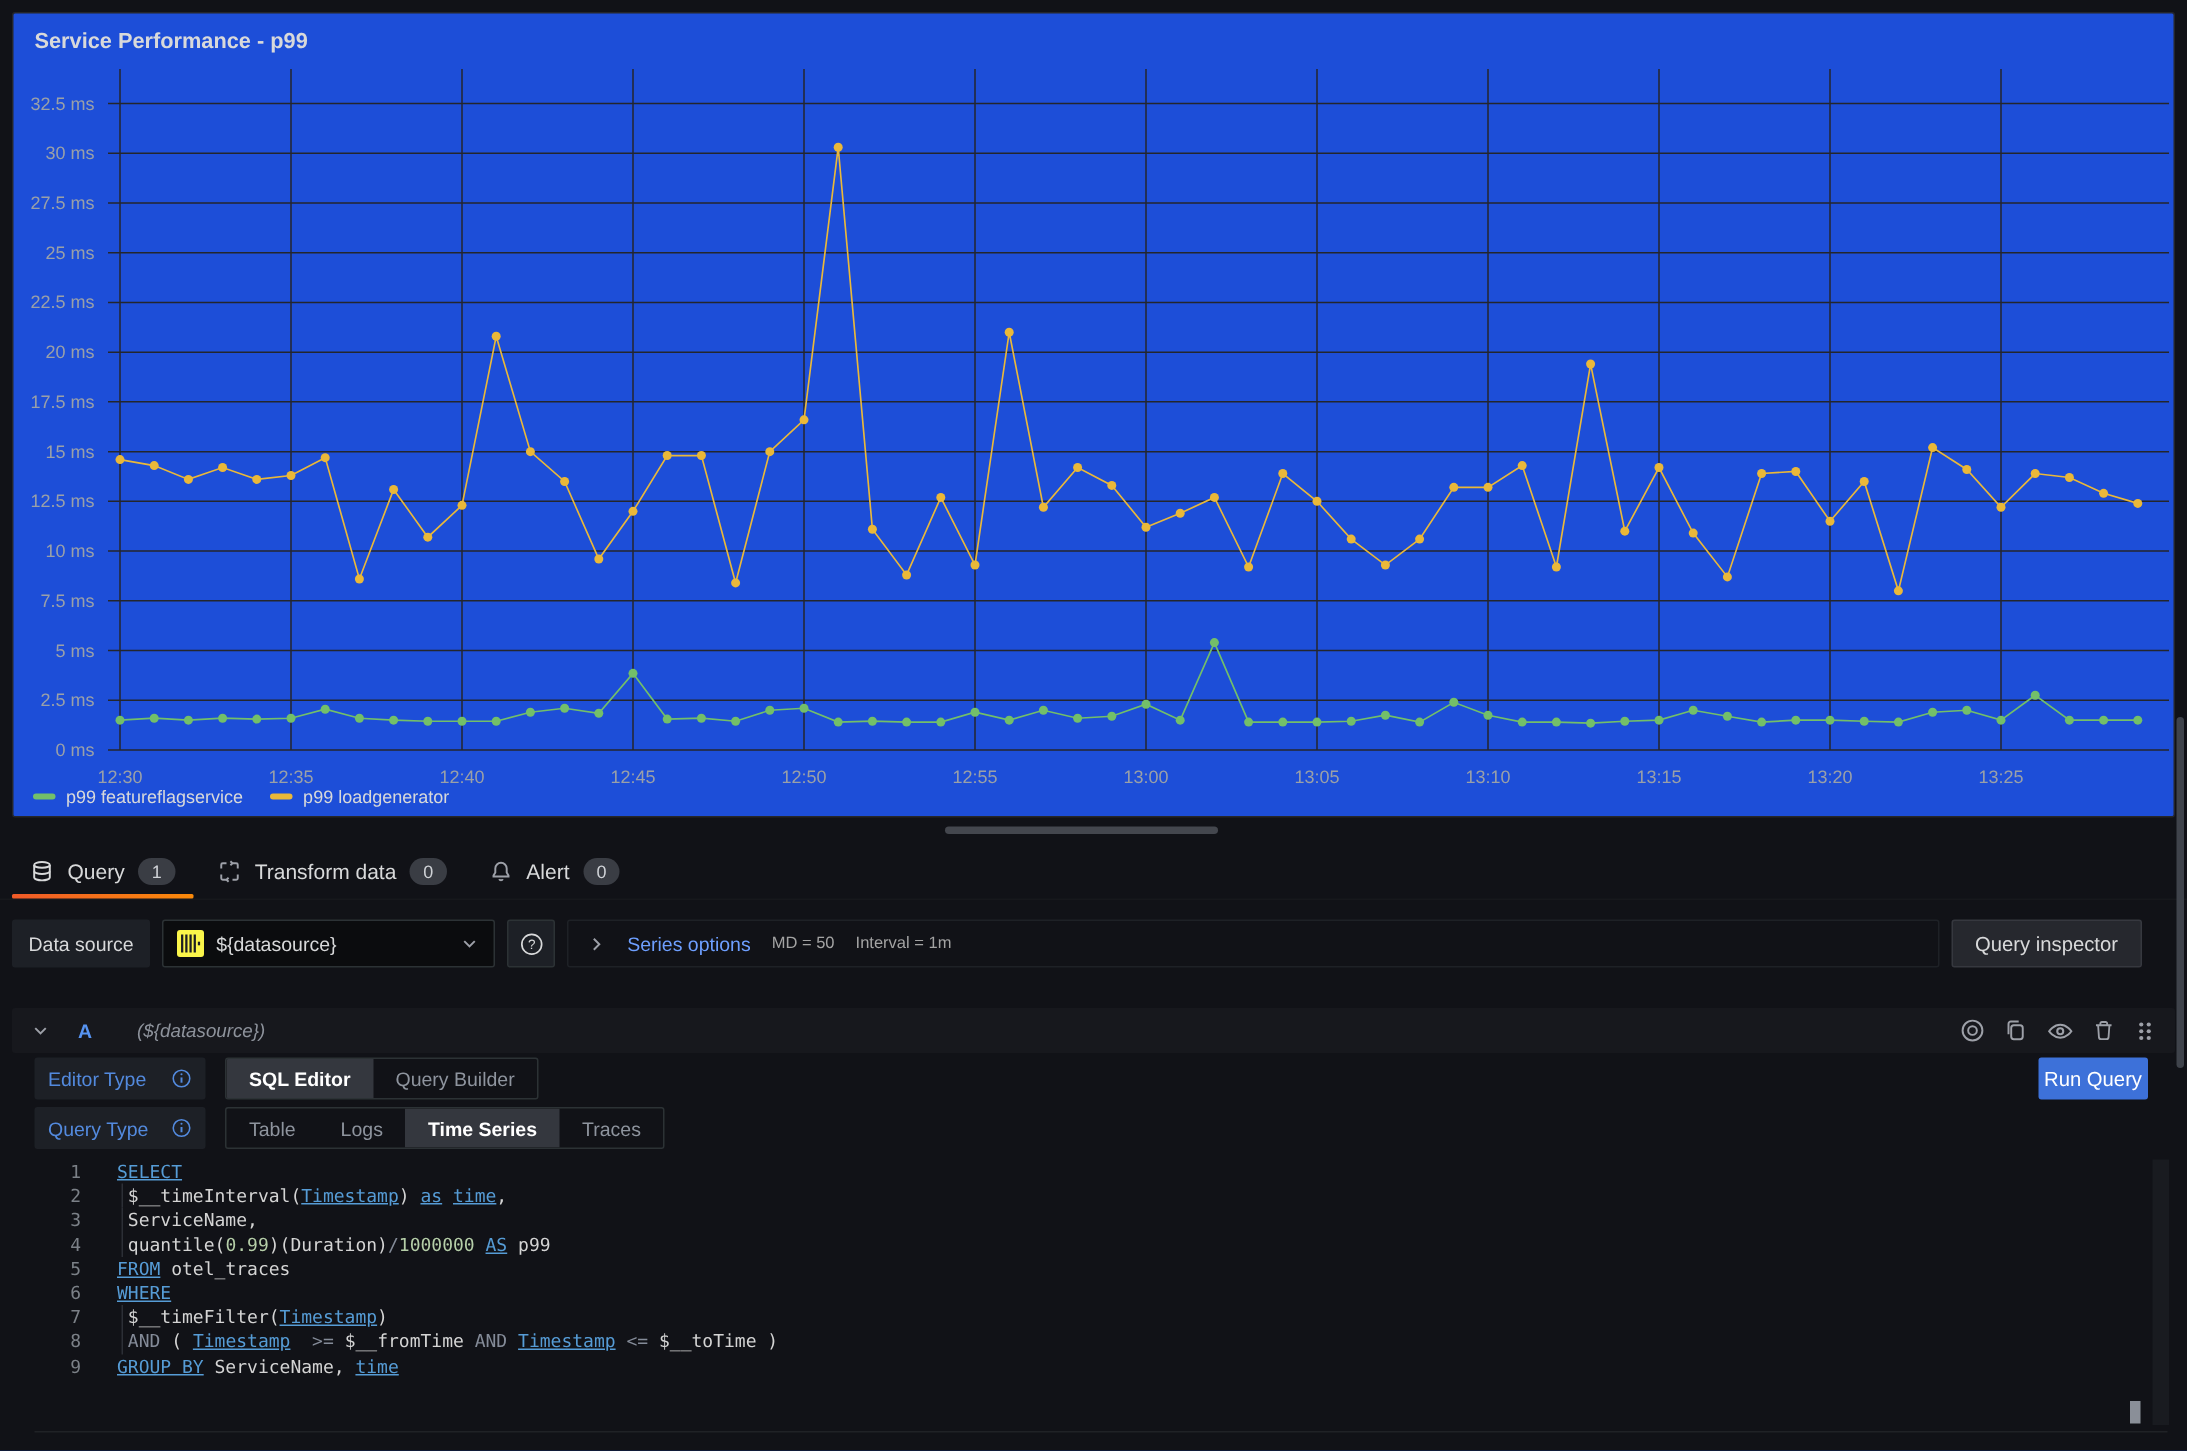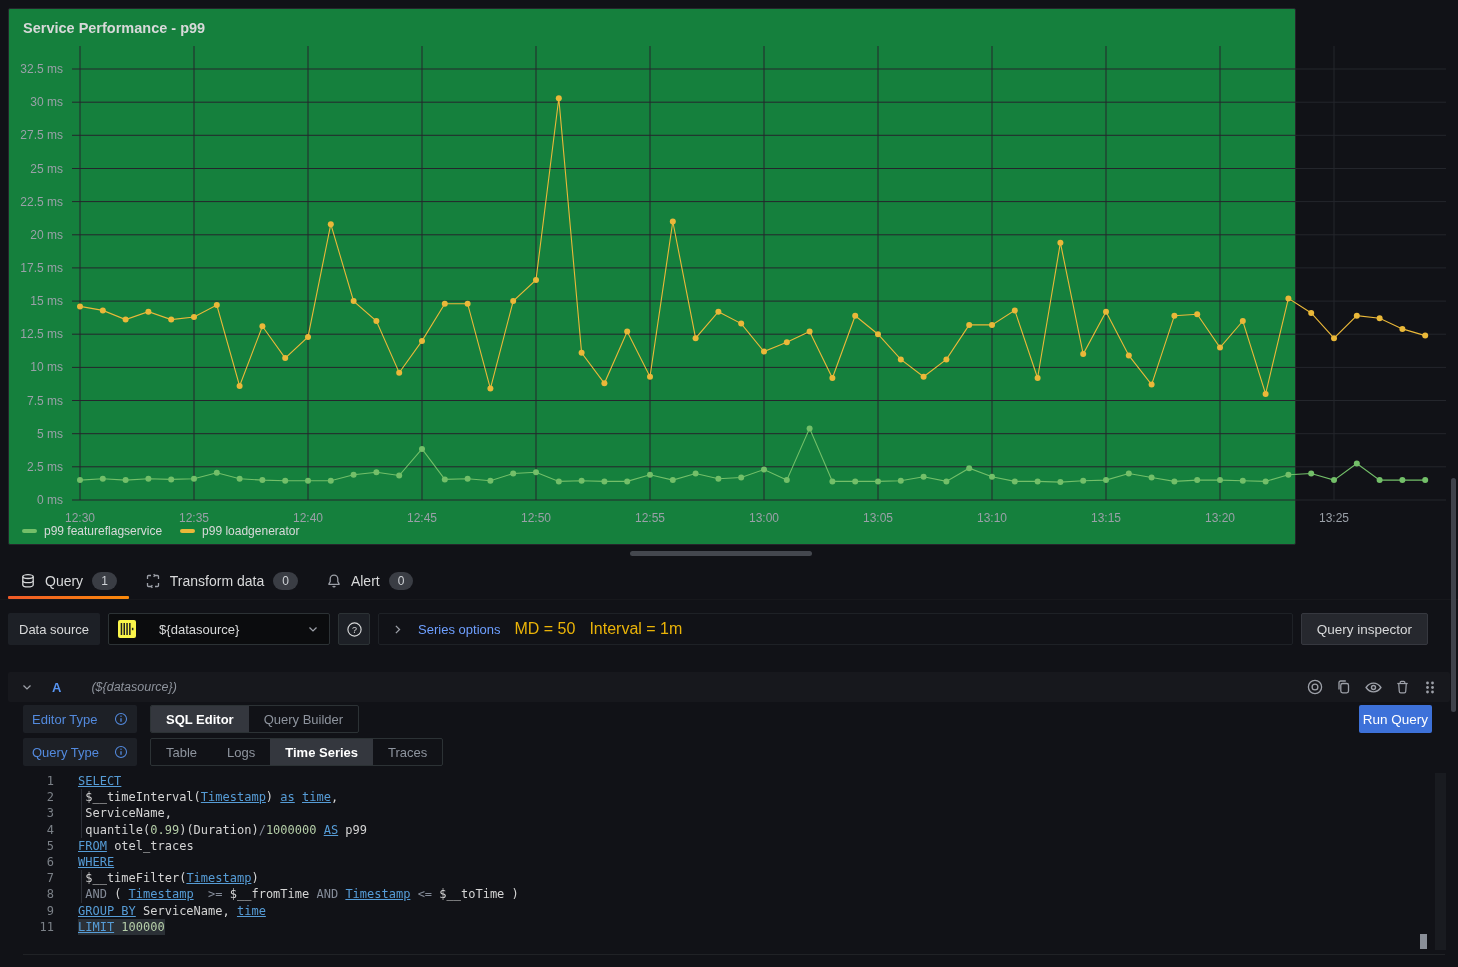--- a/index.html
+++ b/index.html
@@ -3,22 +3,22 @@
 <meta charset="utf-8">
 <style>
   * { margin:0; padding:0; box-sizing:border-box; }
   html,body { background:#0e0f13; }
   .page {
     position:relative; width:1458px; height:967px; background:#111217;
     font-family:"Liberation Sans", sans-serif; overflow:hidden; color:#d8d9da;
   }
   
   .chart-panel {
-    position:absolute; left:8px; top:8px; width:1288px; height:537px;
-    background:#15803d; border:1px solid #25262b; border-radius:2px;padding-left:12px;
+    position:absolute; left:8px; top:8px; width:1442px; height:537px;
+    background:#1d4ed8; border:1px solid #25262b; border-radius:2px;padding-left:12px;
   }
   .panel-title { position:absolute; top:11px; left:14px; font-size:14.5px; font-weight:600; color:#d8d9da; z-index:2; }
   .chart-wrap { position:absolute; inset:0; }
   .chart-wrap svg { position:absolute; left:0; top:0; }
   .grid { stroke:#24262c; stroke-width:1; }
   .ylab { fill:#9aa0a8; font-size:12px; font-family:"Liberation Sans",sans-serif; text-anchor:end; }
   .xlab { fill:#9aa0a8; font-size:12px; font-family:"Liberation Sans",sans-serif; }
   .legend { position:absolute; left:13px; bottom:6px; display:flex; gap:18px; z-index:2; }
   .legend-item { display:flex; align-items:center; gap:7px; font-size:12px; color:#d8d9da; cursor:pointer; }
   .legend-swatch { display:inline-block; width:15px; height:4px; border-radius:2px; }
@@ -27,26 +27,26 @@
   
   .tabbar { position:absolute; left:0; top:562px; width:1458px; height:38px; display:flex; align-items:stretch; padding-left:6px; border-bottom:1px solid #17181c; }
   .tab { position:relative; display:flex; align-items:center; gap:9px; padding:0 14px; font-size:14px; color:#d8d9da; cursor:pointer; }
   .tab .ticon { display:flex; align-items:center; }
   .tab.active::after { content:""; position:absolute; left:2px; right:2px; bottom:0; height:3px; border-radius:1px;
     background:linear-gradient(90deg,#f05a28,#fb8a0a); }
   .badge { background:#3a3d44; color:#cfd2d6; border-radius:10px; font-size:12px; line-height:18px; padding:0 9px; min-width:24px; text-align:center; }
   
   .ds-row { position:absolute; left:8px; top:613px; width:1420px; height:32px; display:flex; align-items:center; gap:8px; }
   .ds-label { height:32px; display:flex; align-items:center; padding:0 11px; background:#1d2026; border-radius:2px; font-size:13px; font-weight:500; color:#d8d9da; }
-  .ds-select { width:222px; height:32px; display:flex; align-items:center; gap:23px; background:#0b0c0e; border:1px solid #2c3235; border-radius:2px; padding:0 9px; cursor:pointer; }
+  .ds-select { width:222px; height:32px; display:flex; align-items:center; gap:8px; background:#0b0c0e; border:1px solid #2c3235; border-radius:2px; padding:0 9px; cursor:pointer; }
   .ds-select .val { font-size:13px; color:#d8d9da; flex:1; }
   .icon-btn { width:32px; height:32px; display:flex; align-items:center; justify-content:center; background:#1d2026; border:1px solid #2c3235; border-radius:2px; cursor:pointer; }
   .q-options { flex:1; height:32px; display:flex; align-items:center; gap:14px; padding:0 12px; border:1px solid #1e2126; border-radius:2px; background:#111217; }
   .q-options .link { color:#6e9fff; font-size:13px; font-weight:500; cursor:pointer; }
-  .q-options .meta { color:#eab308; font-size:16px; }
+  .q-options .meta { color:#a3a3a3; font-size:11px; }
   .btn-secondary { margin-left:auto; height:32px; display:flex; align-items:center; padding:0 15px; background:#26282e; border:1px solid #36383f; border-radius:2px; color:#d8d9da; font-size:13.5px; font-weight:500; cursor:pointer; }
   
   .q-header { position:absolute; left:8px; top:672px; width:1442px; height:30px; background:#17181d; border-radius:2px; display:flex; align-items:center; padding:0 12px; }
   .q-header .refid { color:#5794f2; font-weight:700; font-size:13px; margin-left:18px; }
   .q-header .dshint { color:#8e939c; font-style:italic; font-size:12.5px; margin-left:30px; }
   .q-header .actions { margin-left:auto; display:flex; align-items:center; gap:11px; }
   .q-header .actions .aicon { display:flex; align-items:center; cursor:pointer; }
   
   .opt-row { position:absolute; left:23px; display:flex; align-items:flex-end; gap:13px; height:28px; }
   .inline-label { width:114px; height:28px; display:flex; align-items:center; justify-content:space-between; padding:0 9px; background:#1d2026; border-radius:2px; color:#538ade; font-size:13px; font-weight:500; }
@@ -454,22 +454,18 @@
         <span class="lc guide"><span class="tok-p"> $__timeFilter(</span><span class="tok-k">Timestamp</span><span class="tok-p">)</span></span>
       </div>
       <div class="code-line">
         <span class="ln">8</span>
         <span class="lc guide"><span class="tok-o"> AND</span><span class="tok-p"> ( </span><span class="tok-k">Timestamp</span><span class="tok-p">  </span><span class="tok-o">&gt;=</span><span class="tok-p"> $__fromTime </span><span class="tok-o">AND</span><span class="tok-p"> </span><span class="tok-k">Timestamp</span><span class="tok-p"> </span><span class="tok-o">&lt;=</span><span class="tok-p"> $__toTime )</span></span>
       </div>
       <div class="code-line">
         <span class="ln">9</span>
         <span class="lc"><span class="tok-k">GROUP BY</span><span class="tok-p"> ServiceName, </span><span class="tok-k">time</span></span>
       </div>
-      <div class="code-line">
-        <span class="ln">11</span>
-        <span class="lc sel"><span class="tok-k">LIMIT</span><span class="tok-p"> </span><span class="tok-n">100000</span></span>
-      </div>
     </div>
   <div class="overview-strip"></div>
   <div class="editor-cursor"></div>
   <div class="page-scrollbar"></div>
 
 </div>
 
 </body></html>

